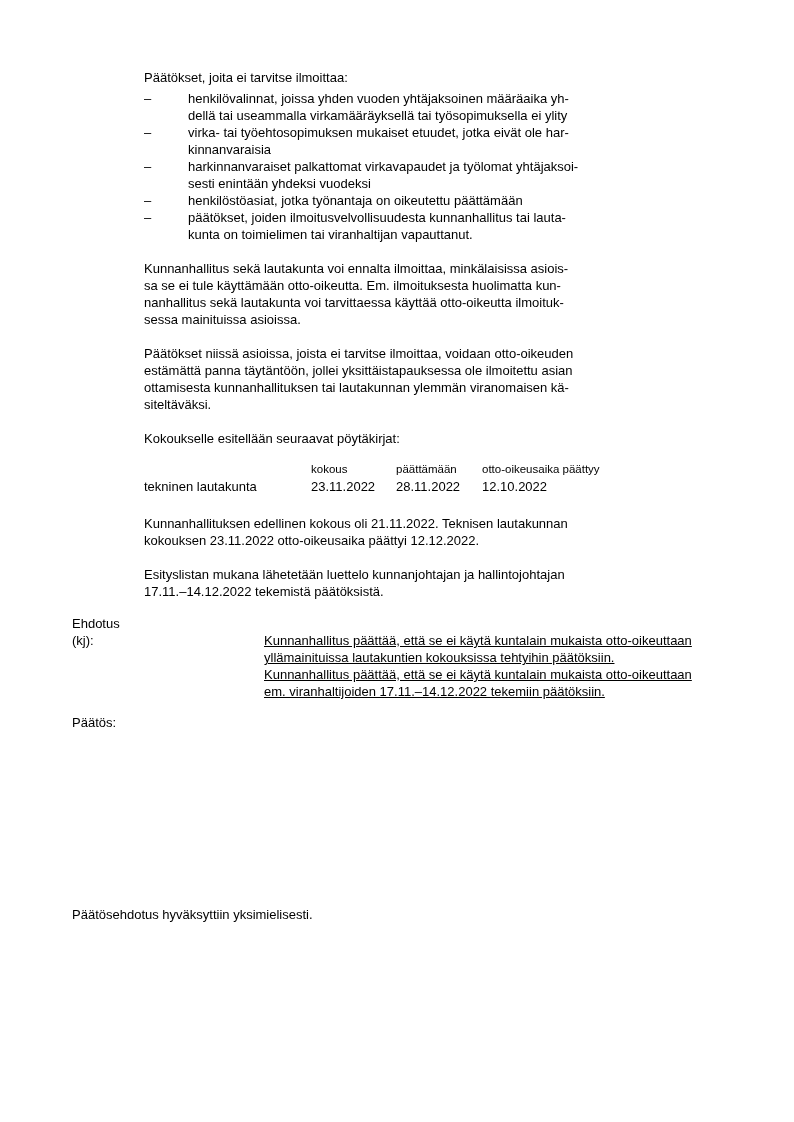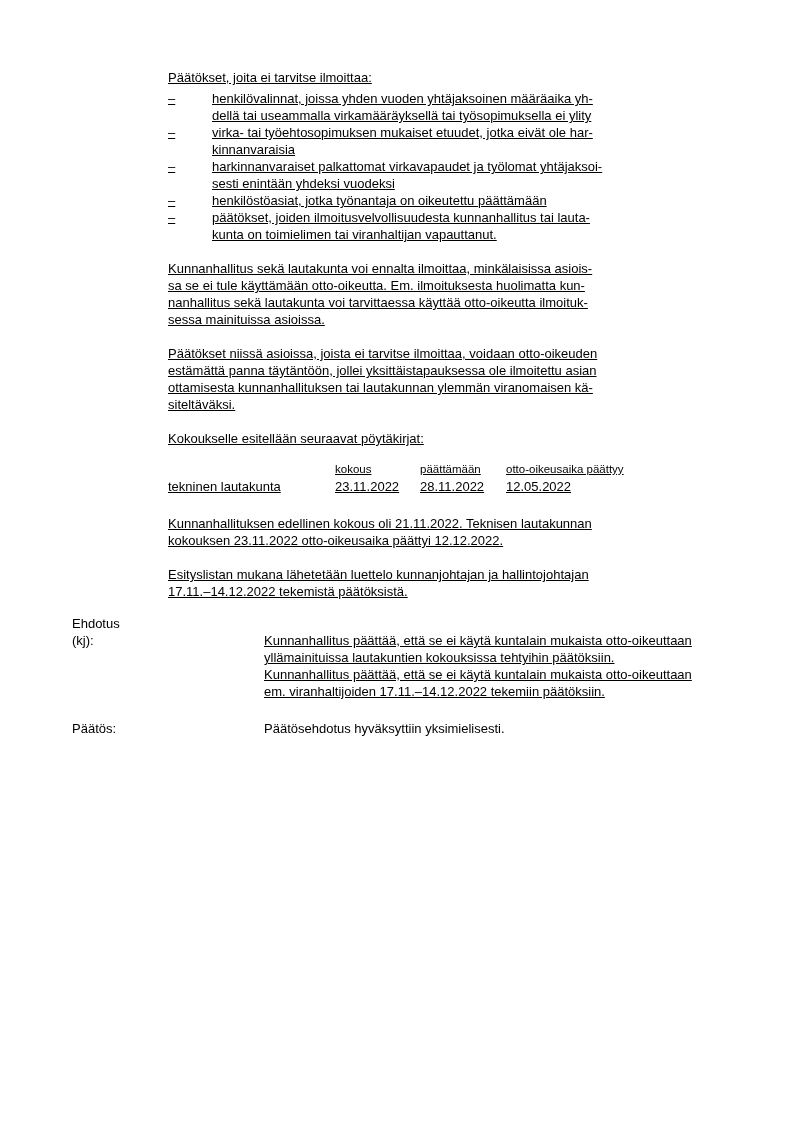--- a/index.html
+++ b/index.html
@@ -11,35 +11,35 @@
     margin: 0 auto;
     background: #ffffff;
     color: #000000;
     font-family: "Liberation Sans", "DejaVu Sans", sans-serif;
     font-size: 13px;
     line-height: 17px;
     padding: 69px 40px 0 72px;
     overflow: hidden;
   }
   .pre { white-space: pre; }
-  .main-block { margin-left: 96px; text-decoration: underline; }
+  .main-block { margin-left: 72px; }
   .bullet-list { margin-top: 4px; }
   .bullet-item { display: flex; }
   .bullet-dash { width: 44px; flex: 0 0 44px; }
   .para { margin-top: 17px; }
   .minutes-table { margin-top: 14px; }
   .t-row { display: flex; }
   .t-c1 { width: 167px; flex: 0 0 167px; }
   .t-c2 { width: 85px;  flex: 0 0 85px; }
   .t-c3 { width: 86px;  flex: 0 0 86px; }
   .t-c4 { flex: 1; }
   .t-head { font-size: 11.5px; }
   .label-row { display: flex; gap: 16px; }
   .label-row.ehdotus { margin-top: 15px; }
-  .label-row.paatos  { margin-top: 20px; }
+  .label-row.paatos  { margin-top: 14px; flex-direction: column; }
   .side-label { width: 176px; flex: 0 0 176px; }
   .label-row.ehdotus .row-body { padding-top: 17px; text-decoration: underline; }
 </style>
 </head>
 <body>
 
 <div class="page">
 
   <div class="main-block">
 
@@ -88,21 +88,21 @@
       <div class="t-row t-head">
         <span class="t-c1"></span>
         <span class="t-c2">kokous</span>
         <span class="t-c3">päättämään</span>
         <span class="t-c4">otto-oikeusaika päättyy</span>
       </div>
       <div class="t-row">
         <span class="t-c1">tekninen lautakunta</span>
         <span class="t-c2">23.11.2022</span>
         <span class="t-c3">28.11.2022</span>
-        <span class="t-c4">12.05.2022</span>
+        <span class="t-c4">12.10.2022</span>
       </div>
     </div>
 
     <div class="pre" style="margin-top:20px">Kunnanhallituksen edellinen kokous oli 21.11.2022. Teknisen lautakunnan
 kokouksen 23.11.2022 otto-oikeusaika päättyi 12.12.2022.</div>
 
     <div class="para pre">Esityslistan mukana lähetetään luettelo kunnanjohtajan ja hallintojohtajan
 17.11.–14.12.2022 tekemistä päätöksistä.</div>
 
   </div>

